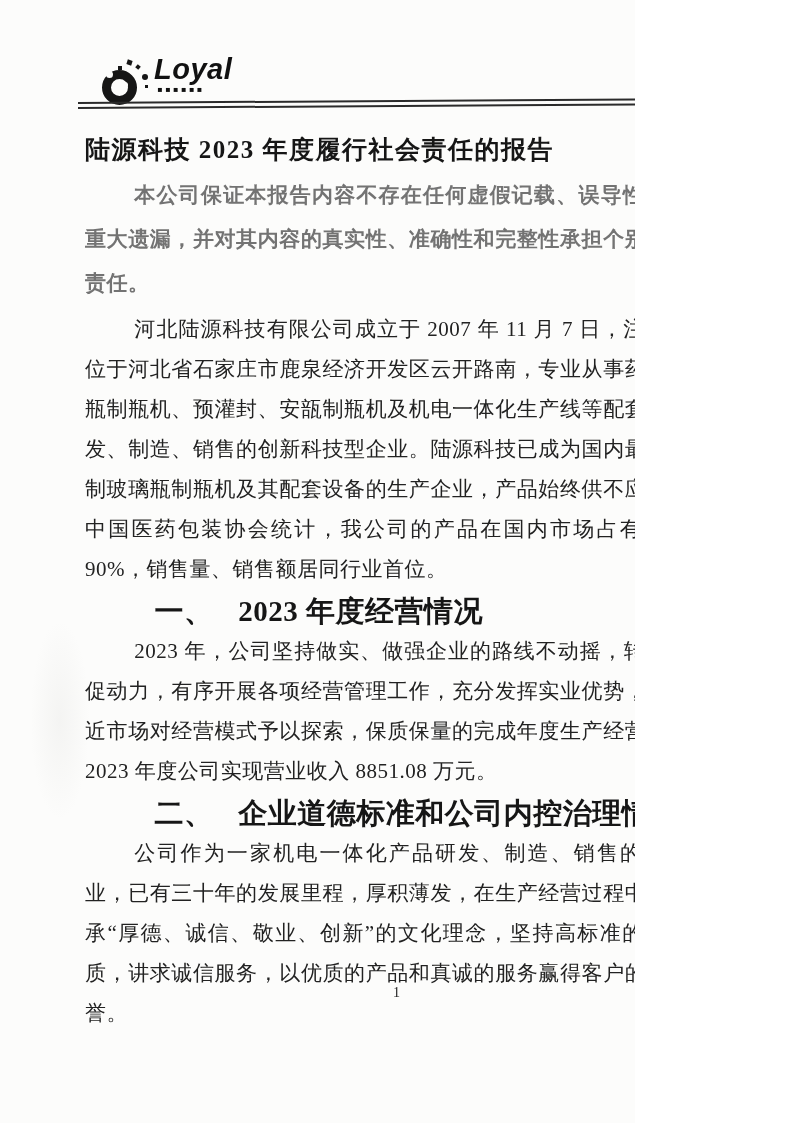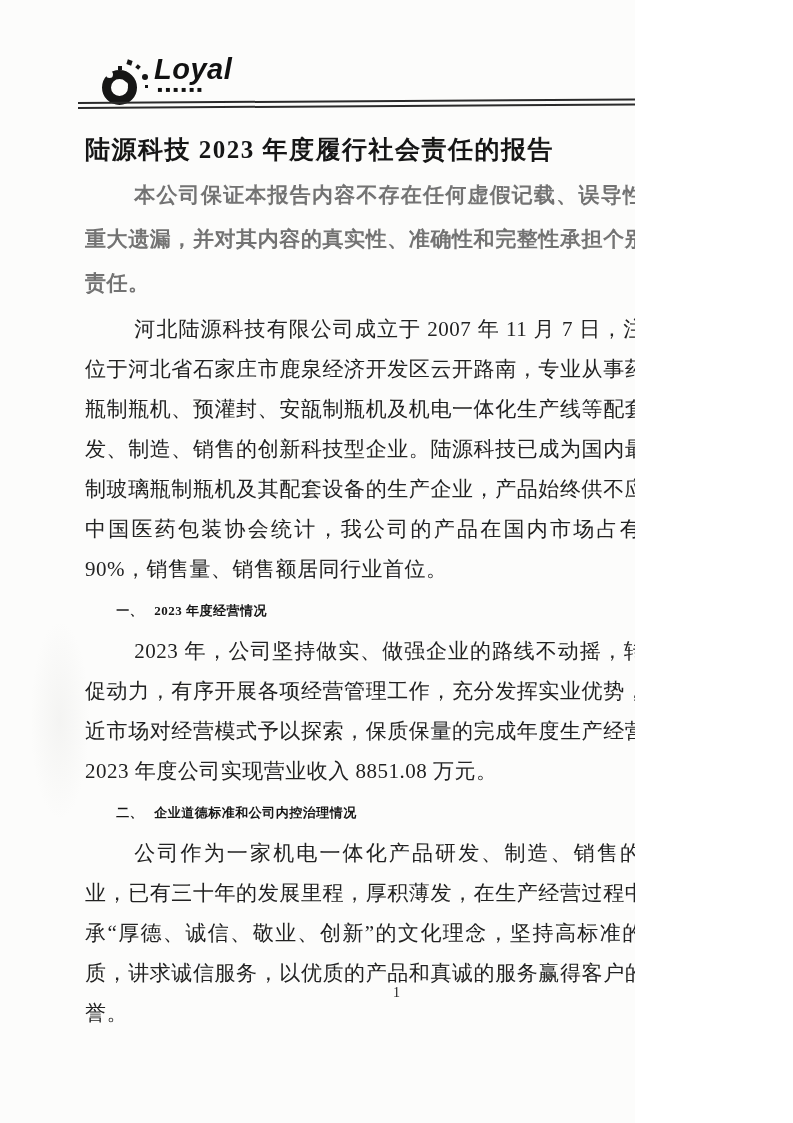--- a/index.html
+++ b/index.html
@@ -85,21 +85,21 @@
     color: #222;
   }
   .disclaimer {
     margin-top: 5px;
     font-weight: bold;
     line-height: 44px;
     color: #737373;
   }
   .sec-heading {
     margin: 2px 0 0 0;
-    font-size: 13px; font-weight: bold;
+    font-size: 29px; font-weight: bold;
     line-height: 40px;
     letter-spacing: 0.5px;
     padding-left: 2.4em;
     color: #161616;
   }
   .sec-no { margin-right: 0.85em; }
   .page-number {
     position: absolute; left: 0; top: 985px;
     width: 793px; text-align: center;
     font-size: 14px; color: #222;

